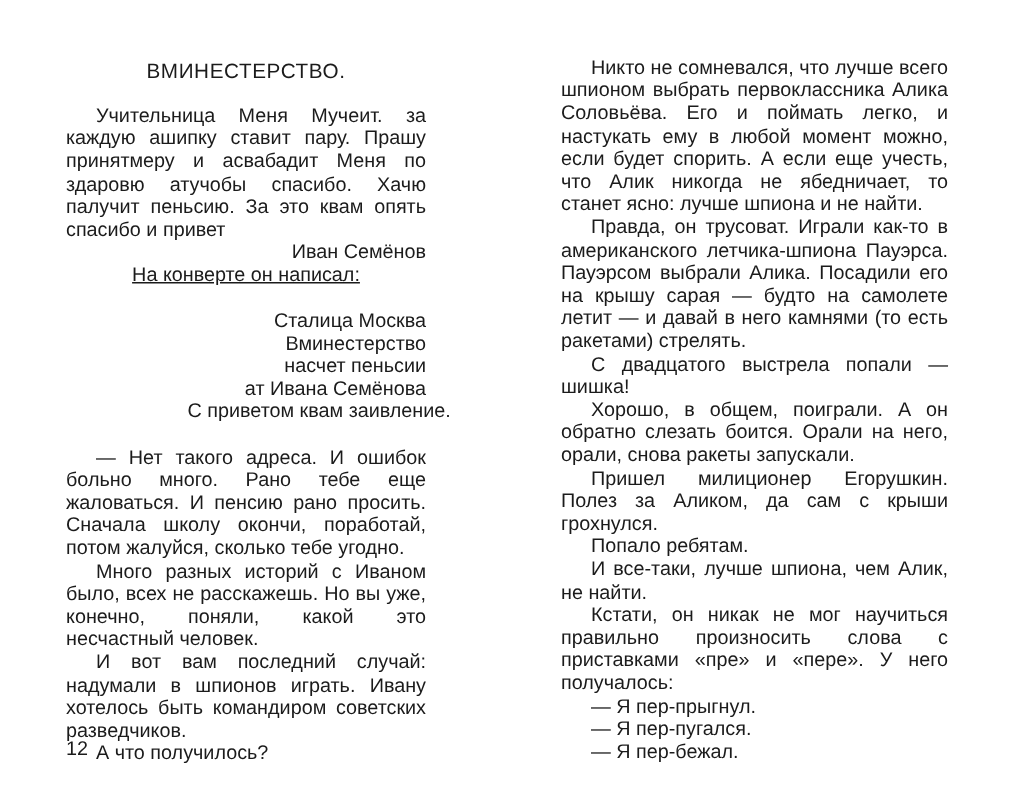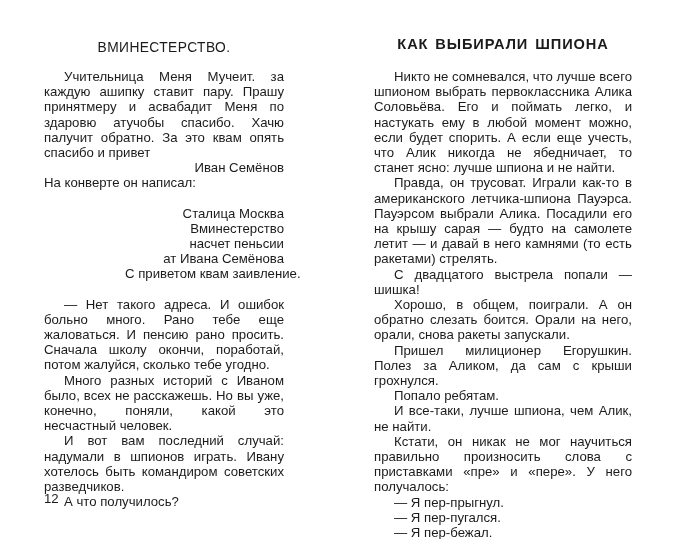--- a/index.html
+++ b/index.html
@@ -21,57 +21,56 @@
   }
   .page-title.bold {
     font-weight:bold; font-size:14.6px; letter-spacing:0.9px;
     word-spacing:2px; margin-bottom:17px;
   }
   p.para {
     margin:0; text-align:justify; text-indent:20px;
     hyphens:auto; -webkit-hyphens:auto;
   }
   p.sig   { margin:0; text-align:right; text-indent:0; }
-  p.flush { margin:0; text-align:left;  text-indent:0; }
+  p.flush { margin:0; text-align:center;  text-indent:0;text-decoration:underline; }
   .letter { margin:15px 0 15px 81px; }
   .letter .line { white-space:nowrap; text-align:right; }
   .pagenum {
     position:absolute; top:491px; font-size:13.2px;
   }
   .pagenum-left  { left:44px;  width:240px; }
   .pagenum-right { left:374px; width:258px; }
 </style>
 </head>
 <body>
 
 <div class="spread">
 
   <div class="col col-left">
     <h2 class="page-title">ВМИНЕСТЕРСТВО.</h2>
 
-    <p class="para">Учительница Меня Мучеит. за каждую ашипку ставит пару. Прашу принятмеру и асвабадит Меня по здаровю атучобы спасибо. Хачю палучит обратно. За это квам опять спасибо и привет</p>
+    <p class="para">Учительница Меня Мучеит. за каждую ашипку ставит пару. Прашу принятмеру и асвабадит Меня по здаровю атучобы спасибо. Хачю палучит пеньсию. За это квам опять спасибо и привет</p>
     <p class="sig">Иван Семёнов</p>
     <p class="flush">На конверте он написал:</p>
 
     <div class="letter">
       <div class="line">Сталица Москва</div>
       <div class="line">Вминестерство</div>
       <div class="line">насчет пеньсии</div>
       <div class="line">ат Ивана Семёнова</div>
       <div class="line">С приветом квам заивление.</div>
     </div>
 
     <p class="para">— Нет такого адреса. И ошибок больно много. Рано тебе еще жаловаться. И пенсию рано просить. Сначала школу окончи, поработай, потом жалуйся, сколько тебе угодно.</p>
     <p class="para">Много разных историй с Иваном было, всех не расскажешь. Но вы уже, конечно, поняли, какой это несчастный человек.</p>
     <p class="para">И вот вам последний случай: надумали в шпионов играть. Ивану хотелось быть командиром советских разведчиков.</p>
     <p class="para">А что получилось?</p>
   </div>
 
   <div class="col col-right">
-    <h2 class="page-title bold">КАК ВЫБИРАЛИ ШПИОНА</h2>
 
     <p class="para">Никто не сомневался, что лучше всего шпионом выбрать первоклассника Алика Соловьёва. Его и поймать легко, и настукать ему в любой момент можно, если будет спорить. А если еще учесть, что Алик никогда не ябедничает, то станет ясно: лучше шпиона и не найти.</p>
     <p class="para">Правда, он трусоват. Играли как-то в американского летчика-шпиона Пауэрса. Пауэрсом выбрали Алика. Посадили его на крышу сарая — будто на самолете летит — и давай в него камнями (то есть ракетами) стрелять.</p>
     <p class="para">С двадцатого выстрела попали — шишка!</p>
     <p class="para">Хорошо, в общем, поиграли. А он обратно слезать боится. Орали на него, орали, снова ракеты запускали.</p>
     <p class="para">Пришел милиционер Егорушкин. Полез за Аликом, да сам с крыши грохнулся.</p>
     <p class="para">Попало ребятам.</p>
     <p class="para">И все-таки, лучше шпиона, чем Алик, не найти.</p>
     <p class="para">Кстати, он никак не мог научиться правильно произносить слова с приставками «пре» и «пере». У него получалось:</p>
     <p class="para">— Я пер-прыгнул.</p>

